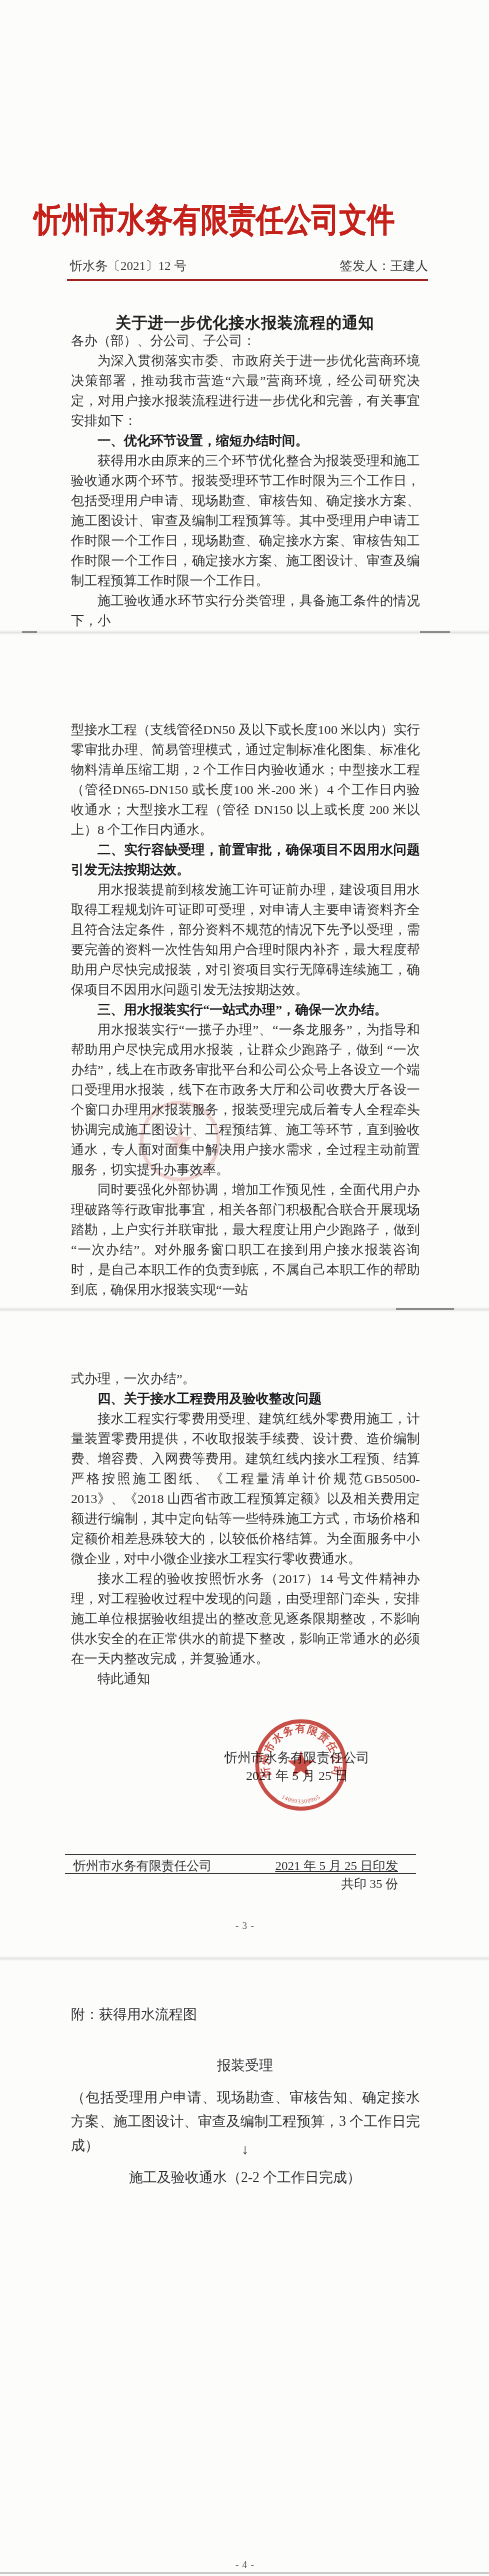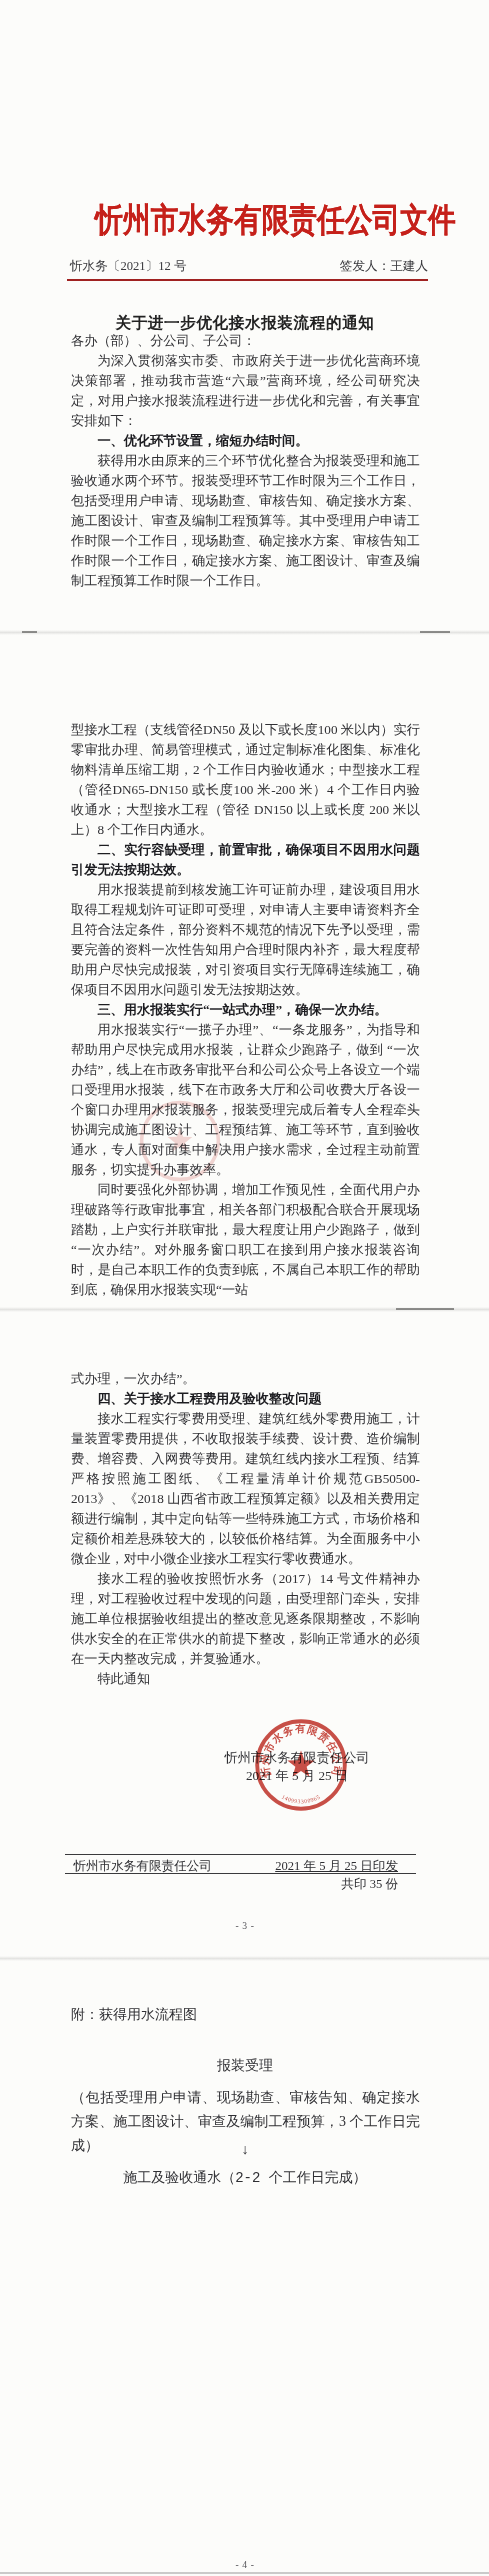--- a/index.html
+++ b/index.html
@@ -5,21 +5,21 @@
   html,body{margin:0;padding:0;background:#e8e8e6;}
   #doc{
     position:relative;width:490px;height:2576px;margin:0 auto;
     background:#fcfcfa;overflow:hidden;
     font-family:"Liberation Serif","DejaVu Serif",serif;
     color:#2e2e32;
   }
   .page{position:absolute;left:0;width:490px;}
   .abs{position:absolute;}
   
-  .hdr-title{width:100%;text-align:right;white-space:nowrap;}
+  .hdr-title{width:100%;text-align:left;white-space:nowrap;}
   .hdr-title span{
     display:inline-block;font-size:33px;font-weight:900;color:#c5201a;
     transform:scaleX(0.84);transform-origin:center;
     text-shadow:0 0 0.6px #c5201a;letter-spacing:0px;
   }
   .docnum-row{left:70px;width:358px;display:flex;justify-content:space-between;
     font-size:12.6px;color:#3a3a3e;}
   .red-rule{left:67px;width:361px;height:2.4px;background:#a02221;}
   .doc-title{width:100%;text-align:center;font-size:15.6px;font-weight:bold;color:#222;
     letter-spacing:0.6px;}
@@ -35,21 +35,21 @@
   .sep{left:0;width:490px;height:4.8px;
     background:linear-gradient(to bottom,rgba(0,0,0,0) 0%,rgba(120,120,118,0.18) 50%,rgba(0,0,0,0) 100%);}
   .sep .edge{position:absolute;top:1.2px;height:1.8px;background:rgba(60,60,58,0.55);}
   
   .sign{text-align:center;font-size:13.2px;color:#303034;}
   .rule{height:0;border-top:1.2px solid #3a3a3c;}
   .foot-row{left:65px;width:351px;display:flex;justify-content:space-between;
     font-size:12.6px;color:#2f2f33;}
   .copies{font-size:12.6px;color:#2f2f33;}
   
-  .flow-center{width:100%;text-align:center;font-size:14px;color:#2f2f33;font-family:Liberation Mono, monospace;}
+  .flow-center{width:100%;text-align:center;font-size:14px;color:#2f2f33;}
   .flow-desc{left:71px;width:349px;font-size:14px;line-height:24px;text-align:justify;color:#2f2f33;}
   .arrow{width:100%;text-align:center;font-size:14.4px;color:#2f2f33;}
   .seal-svg{mix-blend-mode:multiply;}
   .bottom-edge{left:0;top:2572px;width:490px;height:2.4px;background:rgba(110,110,108,0.35);}
 </style>
 </head>
 <body>
 
 <div id="doc">
 
@@ -62,20 +62,21 @@
       <span>签发人：王建人</span>
     </div>
     <div class="abs red-rule" style="top:279px;"></div>
     <div class="abs doc-title" style="top:313px;">关于进一步优化接水报装流程的通知</div>
 
     <div class="abs bodyblock" style="top:331px;">
       <p>各办（部）、分公司、子公司：</p>
       <p class="ind">为深入贯彻落实市委、市政府关于进一步优化营商环境决策部署，推动我市营造“六最”营商环境，经公司研究决定，对用户接水报装流程进行进一步优化和完善，有关事宜安排如下：</p>
       <p class="ind bold">一、优化环节设置，缩短办结时间。</p>
       <p class="ind">获得用水由原来的三个环节优化整合为报装受理和施工验收通水两个环节。报装受理环节工作时限为三个工作日，包括受理用户申请、现场勘查、审核告知、确定接水方案、施工图设计、审查及编制工程预算等。其中受理用户申请工作时限一个工作日，现场勘查、确定接水方案、审核告知工作时限一个工作日，确定接水方案、施工图设计、审查及编制工程预算工作时限一个工作日。</p>
+      <p class="ind">施工验收通水环节实行分类管理，具备施工条件的情况下，小</p>
     </div>
   </div>
 
   <div class="abs sep" style="top:630px;">
     <span class="edge" style="left:21.6px;width:15.6px;"></span>
     <span class="edge" style="left:420px;width:30px;"></span>
   </div>
 
   <div class="page" style="top:634px;height:675px;">
     <div class="abs bodyblock" style="top:86px;">

